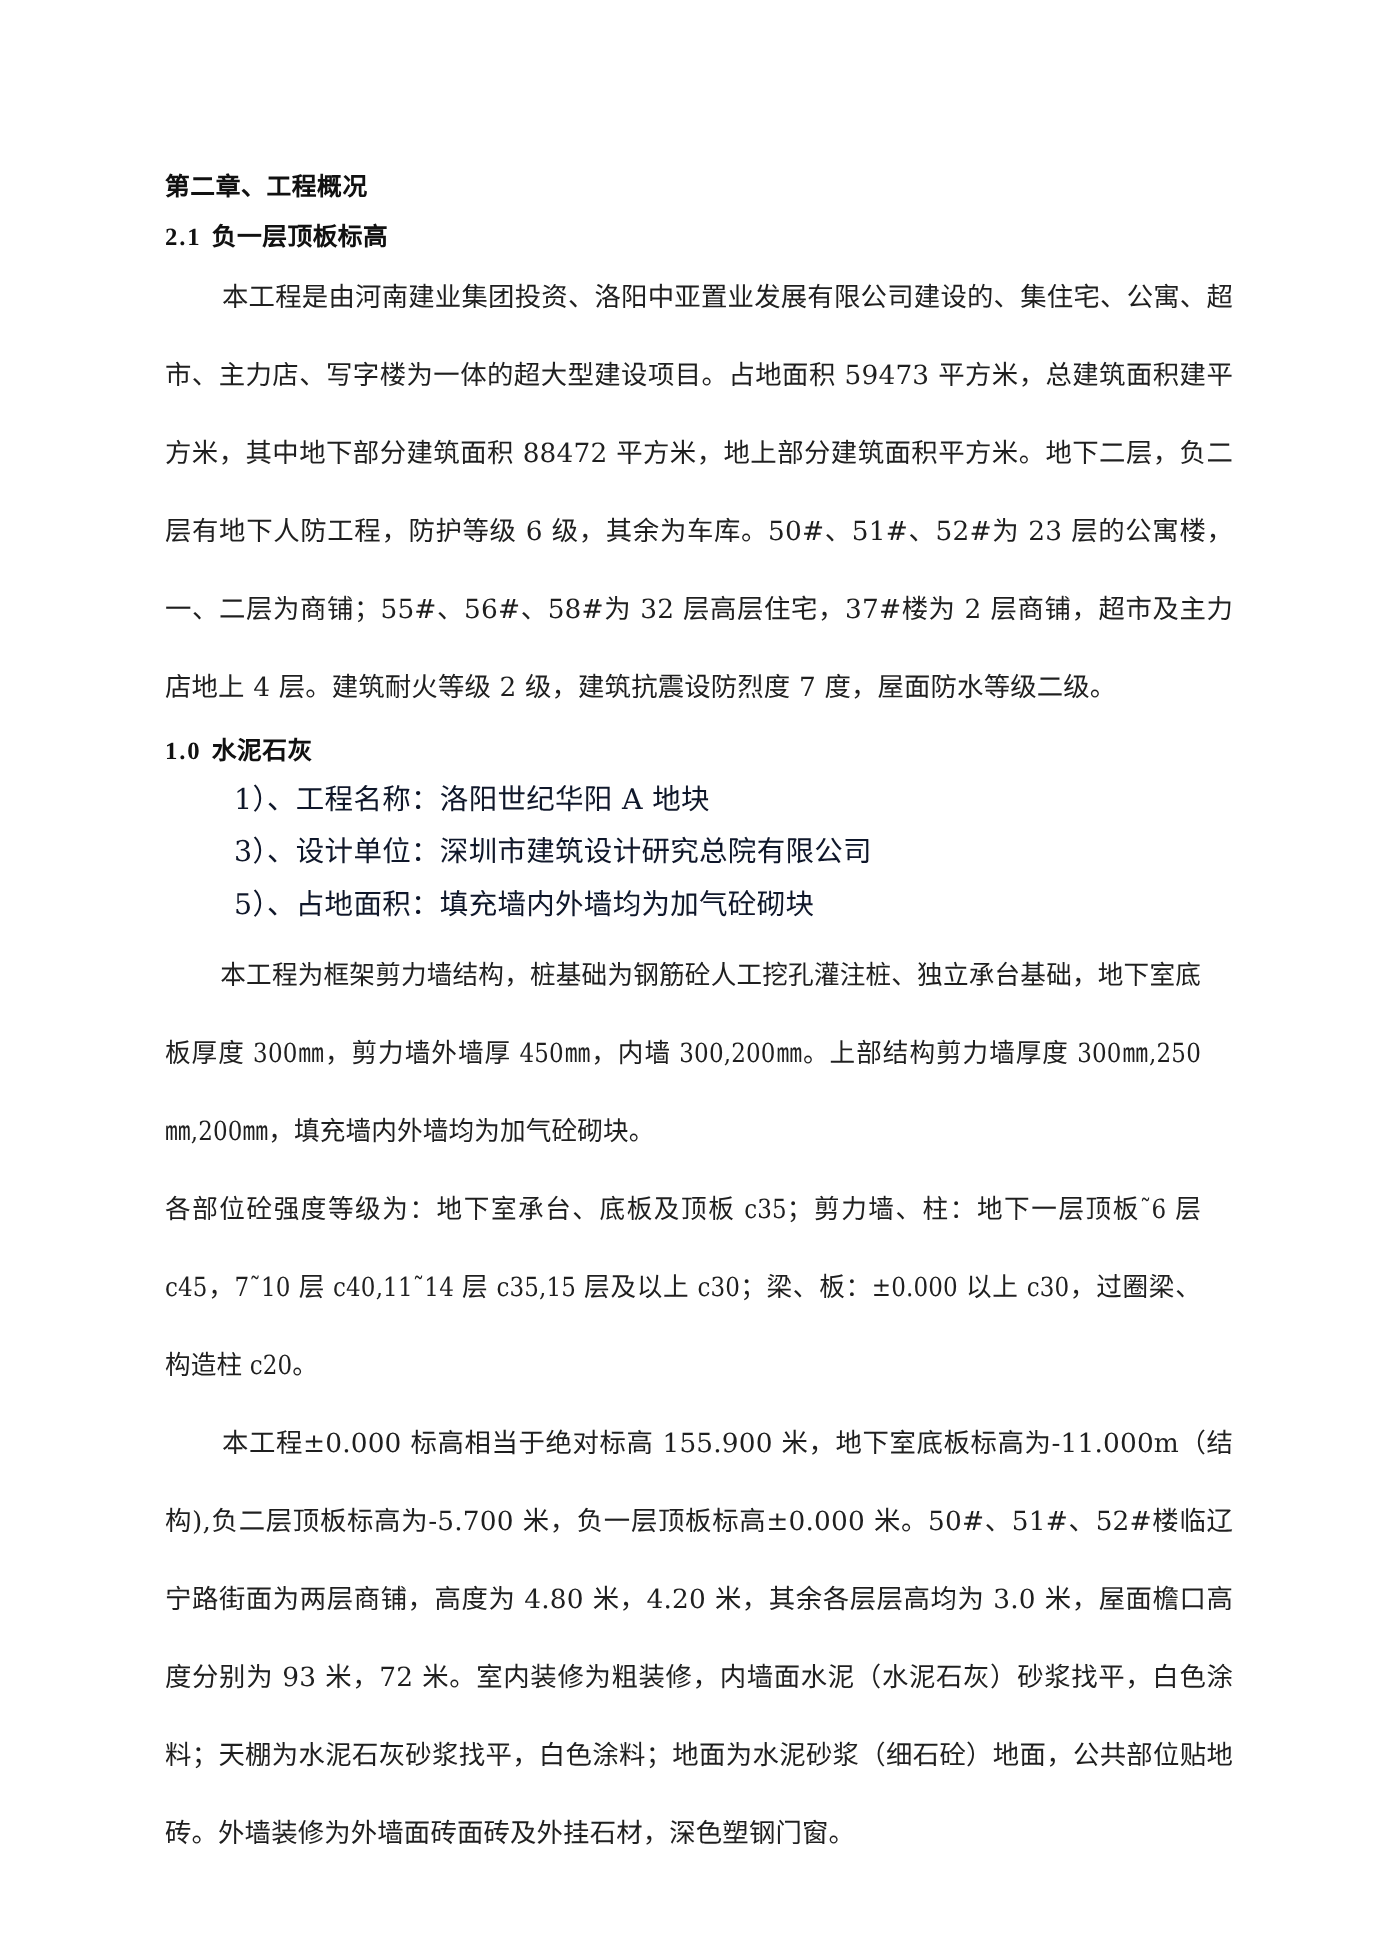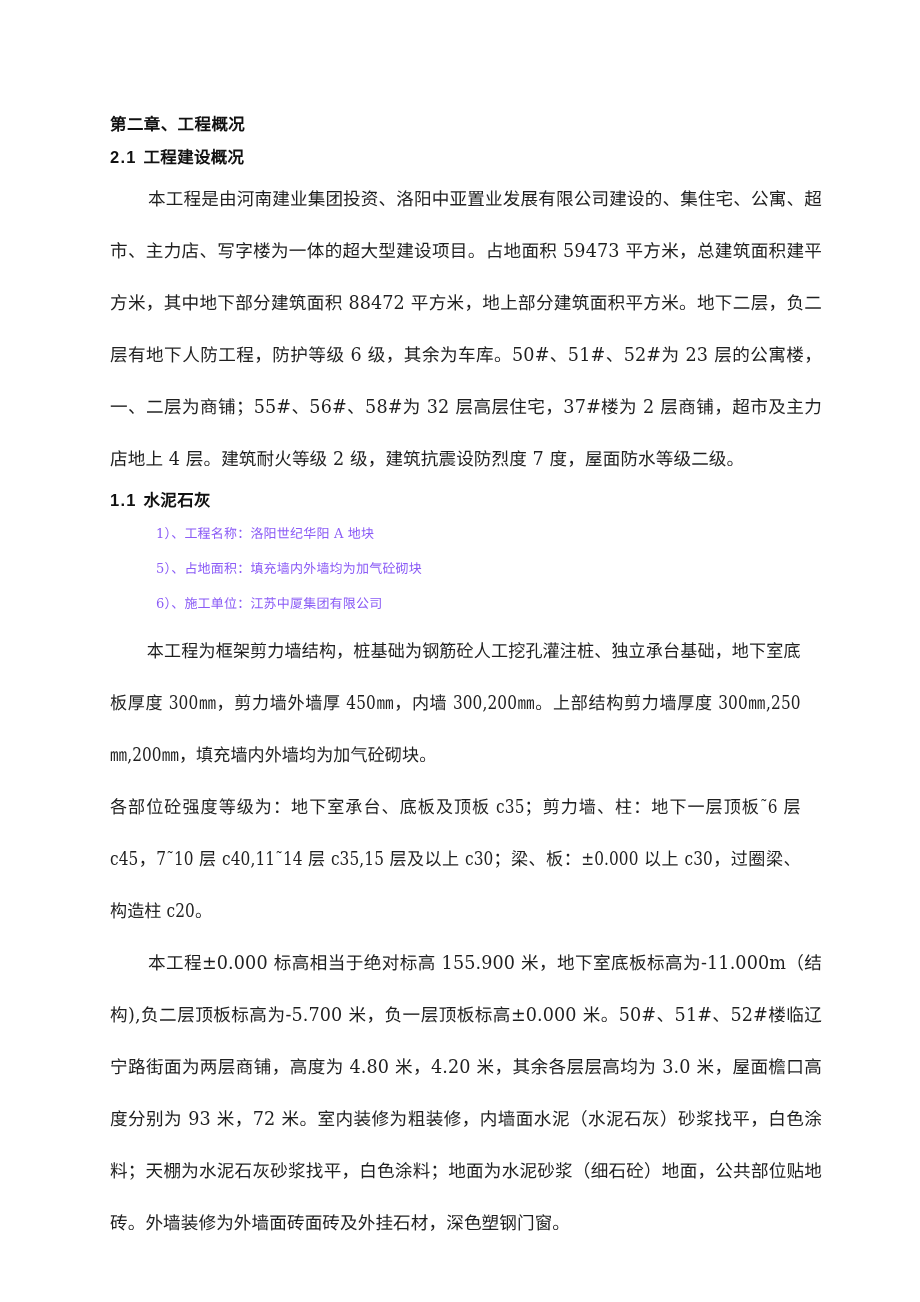--- a/index.html
+++ b/index.html
@@ -47,21 +47,21 @@
   .h-section {
     font-family: "DejaVu Sans", "Liberation Sans", sans-serif;
     font-weight: bold;
     font-size: 16.5px;
     letter-spacing: 0.3px;
     line-height: 31px;
     margin: 0;
     color: #111111;
   }
   .h-section .num {
-    font-family: Liberation Sans, sans-serif;
+    font-family: Liberation Serif, serif;
     font-weight: bold;
     letter-spacing: 1.2px;
   }
   .h-section .gap {
     display: inline-block;
     width: 7px;
   }
 
   
   .para {
@@ -85,63 +85,63 @@
     transform-origin: left top;
   }
 
   
   .info-list {
     list-style: none;
     margin: 0;
     padding: 0;
   }
   .info-list li {
-    font-size: 13px;
+    font-size: 19px;
     line-height: 35px;
     padding-left: 46px;
     white-space: nowrap;
-    color: #8b5cf6;
+    color: #0f172a;
   }
   .info-list li .label {
     letter-spacing: 0.2px;
   }
   .info-list li .value {
     letter-spacing: 0.2px;
   }
 
   
   .sp-2 { height: 4px; }
 </style>
 </head>
 <body>
 
 <div class="page">
   <div class="content">
 
     <h1 class="h-chapter">第二章、工程概况</h1>
 
     <h2 class="h-section">
-      <span class="num">2.1</span><span class="gap"></span><span>工程建设概况</span>
+      <span class="num">2.1</span><span class="gap"></span><span>负一层顶板标高</span>
     </h2>
 
     <p class="para indent">本工程是由河南建业集团投资、洛阳中亚置业发展有限公司建设的、集住宅、公寓、超市、主力店、写字楼为一体的超大型建设项目。占地面积 59473 平方米，总建筑面积建平方米，其中地下部分建筑面积 88472 平方米，地上部分建筑面积平方米。地下二层，负二层有地下人防工程，防护等级 6 级，其余为车库。50#、51#、52#为 23 层的公寓楼，一、二层为商铺；55#、56#、58#为 32 层高层住宅，37#楼为 2 层商铺，超市及主力店地上 4 层。建筑耐火等级 2 级，建筑抗震设防烈度 7 度，屋面防水等级二级。</p>
 
     <h2 class="h-section">
-      <span class="num">1.1</span><span class="gap"></span><span>水泥石灰</span>
+      <span class="num">1.0</span><span class="gap"></span><span>水泥石灰</span>
     </h2>
 
     <ul class="info-list">
       <li>
         <span class="label">1）、</span><span class="label">工程名称：</span><span class="value">洛阳世纪华阳 A 地块</span>
       </li>
       <li>
-        <span class="label">5）、</span><span class="label">占地面积：</span><span class="value">填充墙内外墙均为加气砼砌块</span>
+        <span class="label">3）、</span><span class="label">设计单位：</span><span class="value">深圳市建筑设计研究总院有限公司</span>
       </li>
       <li>
-        <span class="label">6）、</span><span class="label">施工单位：</span><span class="value">江苏中厦集团有限公司</span>
+        <span class="label">5）、</span><span class="label">占地面积：</span><span class="value">填充墙内外墙均为加气砼砌块</span>
       </li>
     </ul>
 
     <div class="sp-2"></div>
 
 
     <p class="para condensed indent">本工程为框架剪力墙结构，桩基础为钢筋砼人工挖孔灌注桩、独立承台基础，地下室底板厚度 300㎜，剪力墙外墙厚 450㎜，内墙 300,200㎜。上部结构剪力墙厚度 300㎜,250㎜,200㎜，填充墙内外墙均为加气砼砌块。</p>
 
     <p class="para condensed">各部位砼强度等级为：地下室承台、底板及顶板 c35；剪力墙、柱：地下一层顶板˜6 层 c45，7˜10 层 c40,11˜14 层 c35,15 层及以上 c30；梁、板：±0.000 以上 c30，过圈梁、构造柱 c20。</p>
 

